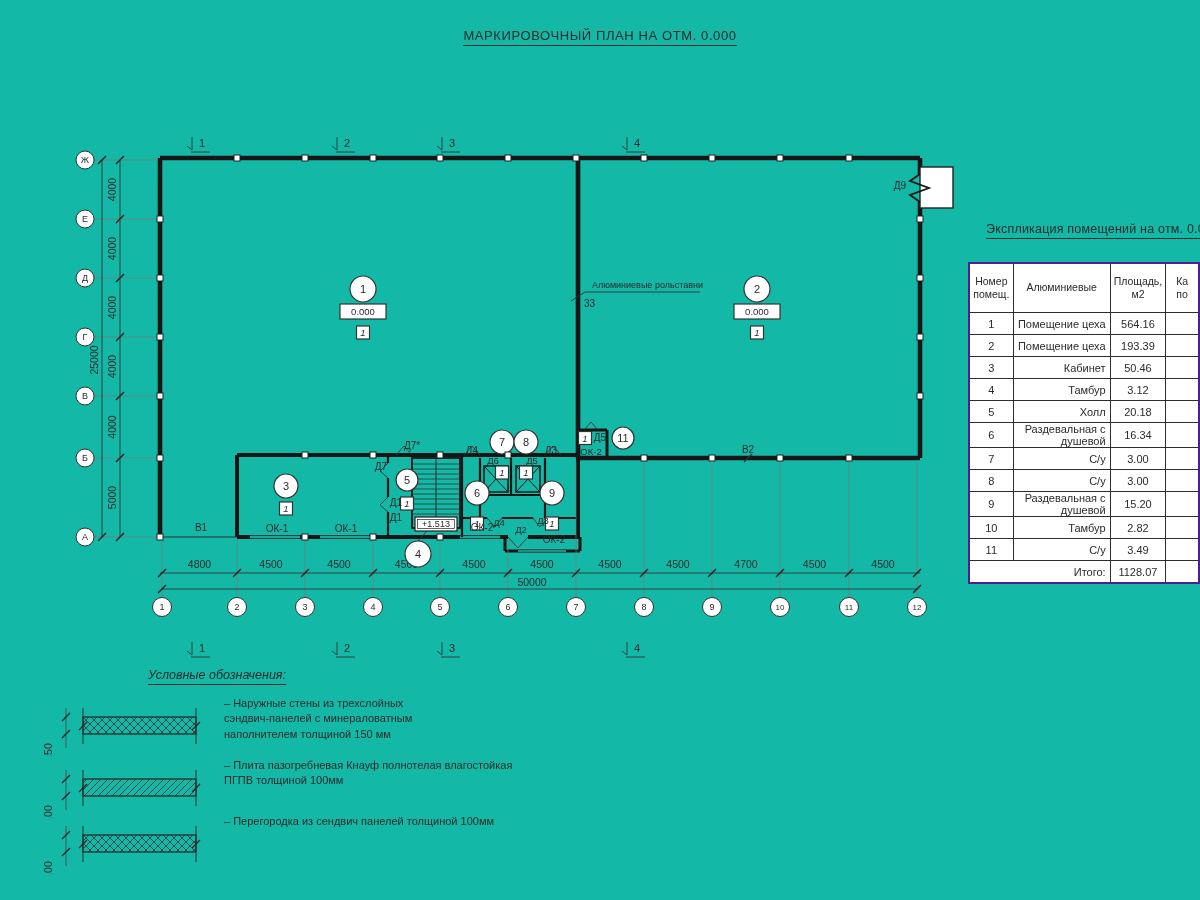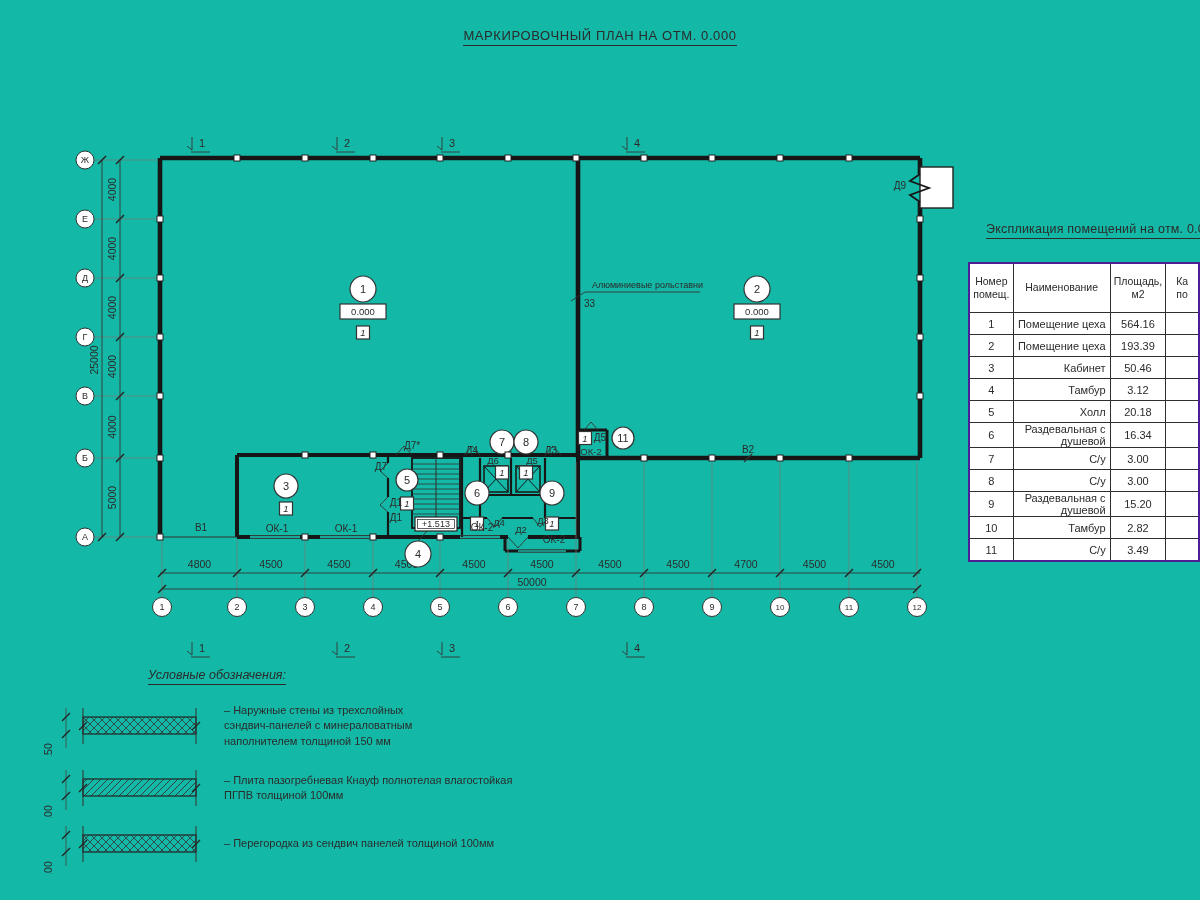--- a/index.html
+++ b/index.html
@@ -12,21 +12,21 @@
   table.sched{position:absolute;left:968px;top:262px;border-collapse:collapse;table-layout:fixed;background:#fff;border:2px solid #4c1d95;}
   .sched th,.sched td{border:1.4px solid #2e2e2e;font-weight:normal;overflow:hidden;}
   .sched th{font-size:10.5px;height:44px;white-space:pre-line;line-height:1.25;padding:2px 3px;text-align:center;}
   .sched td{font-size:11px;height:21px;padding:0 4px;}
   .c-num{text-align:center;width:36px;}
   .c-name{text-align:right;padding-left:7px;width:129px;}
   .c-area{text-align:center;width:46px;}
   .c-cat{width:60px;text-align:left;padding-left:8px;white-space:pre-line;}
   .c-total{text-align:right;padding-right:8px;}
   .legend-title{top:668px;left:148px;font-size:12.5px;font-style:italic;}
-  .legend-item{position:absolute;left:38px;display:flex;align-items:center;}
+  .legend-item{position:absolute;left:38px;display:flex;}
   .legend-item .txt{margin-left:6px;font-size:11px;line-height:1.4;white-space:pre-line;}
   svg text{font-family:"Liberation Sans",sans-serif;}
   .t{fill:#2b2b2b;}
   .tc{text-anchor:middle;}
   .te{text-anchor:end;}
   .ti{font-style:italic;}
   .bub{fill:#fff;stroke:#333;stroke-width:1;}
   .mark{fill:#fff;stroke:#333;stroke-width:1.2;}
   .sq{fill:#fff;stroke:#222;stroke-width:1;}
   .thin{stroke:#777;stroke-width:.7;}
@@ -345,21 +345,21 @@
         <rect x="157" y="534" width="6" height="6" class="sq"></rect>
       </g>
   </svg>
 
   <div class="abs sched-title"><span class="u">Экспликация помещений на отм. 0.000</span></div>
   <table class="sched">
     <thead>
       <tr>
         <th class="c-num">Номер
 помещ.</th>
-        <th class="c-name">Наименование</th>
+        <th class="c-name">Алюминиевые</th>
         <th class="c-area">Площадь,
 м2</th>
         <th class="c-cat">Ка
 по</th>
       </tr>
     </thead>
     <tbody id="sched-body">
         <tr>
           <td class="c-num">1</td>
           <td class="c-name">Помещение цеха</td>
@@ -417,20 +417,25 @@
         <tr>
           <td class="c-num">10</td>
           <td class="c-name">Тамбур</td>
           <td class="c-area">2.82</td>
           <td class="c-cat"></td>
         </tr>
         <tr>
           <td class="c-num">11</td>
           <td class="c-name">С/у</td>
           <td class="c-area">3.49</td>
+          <td class="c-cat"></td>
+        </tr>
+        <tr>
+          <td colspan="2" class="c-total">Итого:</td>
+          <td class="c-area">1128.07</td>
           <td class="c-cat"></td>
         </tr>
       </tbody>
   </table>
 
   <div class="abs legend-title"><span class="u">Условные обозначения:</span></div>
 
   <div class="legend-item" style="top:696px">
     <svg width="180" height="60" viewBox="0 0 180 60">
       <defs>

